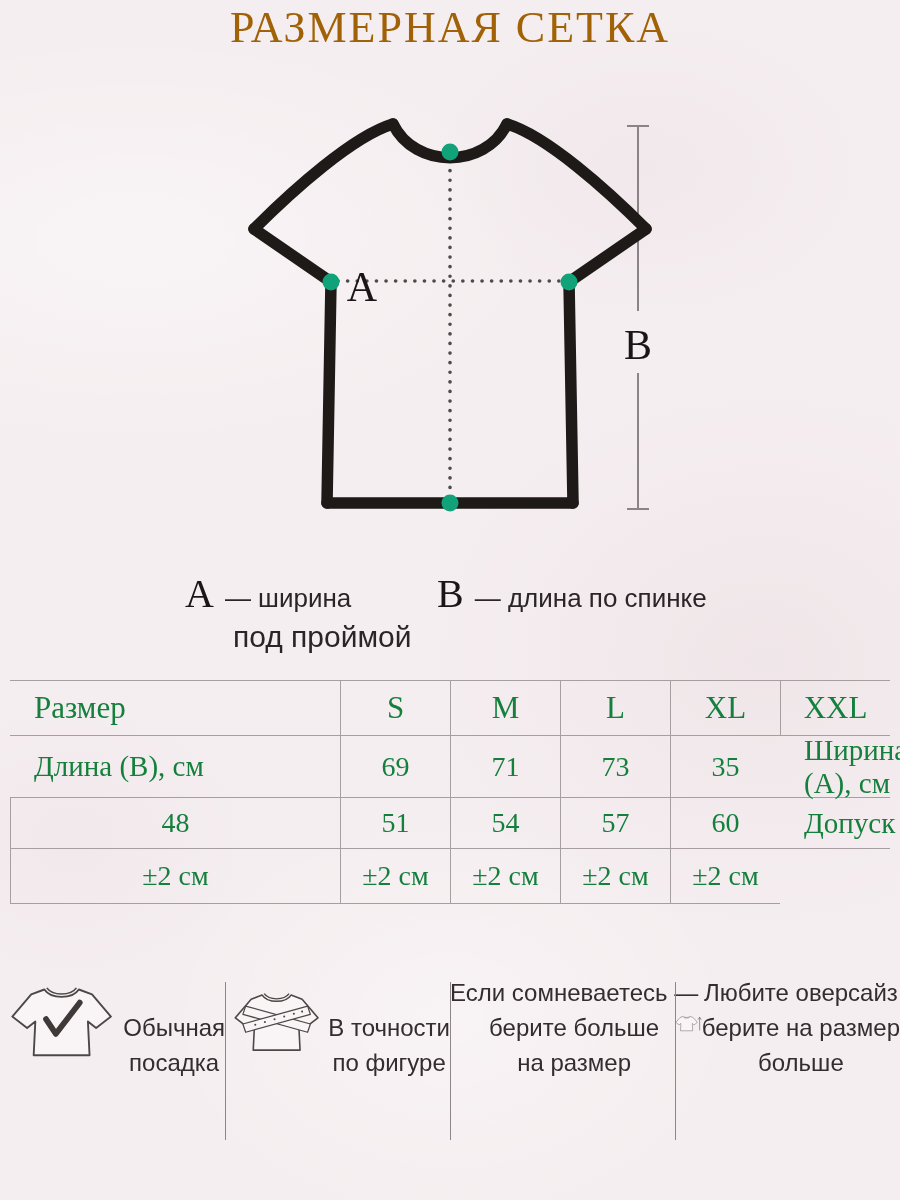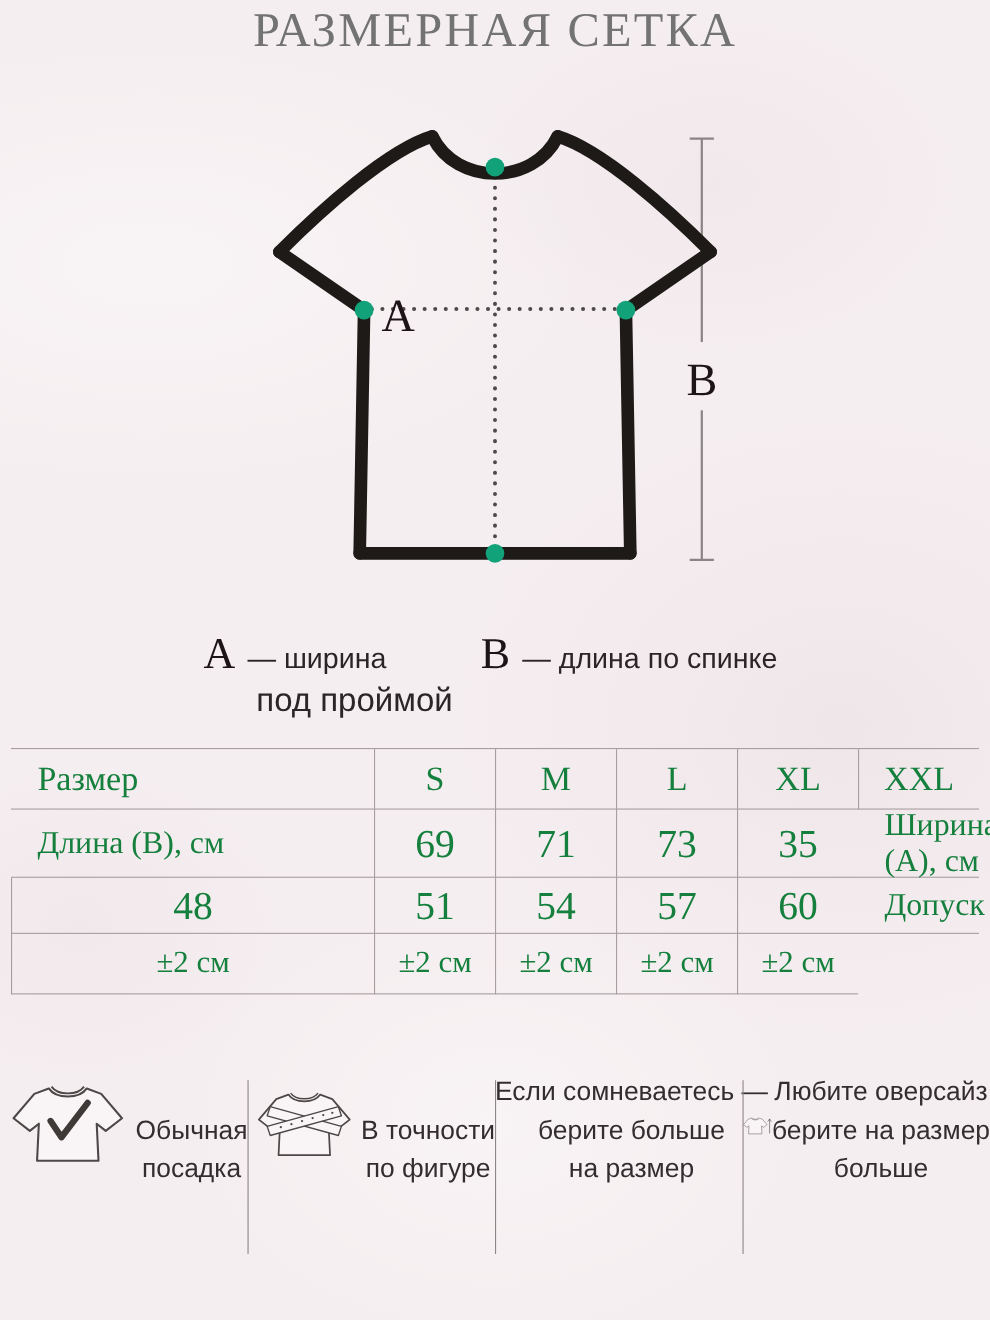--- a/index.html
+++ b/index.html
@@ -13,41 +13,41 @@
     background:
       radial-gradient(600px 300px at 15% 20%, rgba(255,255,255,.35), transparent 70%),
       radial-gradient(500px 400px at 85% 55%, rgba(233,220,224,.45), transparent 70%),
       radial-gradient(420px 300px at 50% 85%, rgba(255,255,255,.30), transparent 70%),
       radial-gradient(320px 220px at 72% 14%, rgba(236,226,229,.5), transparent 70%),
       radial-gradient(260px 200px at 8% 70%, rgba(234,223,227,.4), transparent 70%);
   }
   .title{
     position:absolute;top:2px;left:0;width:100%;margin:0;
     text-align:center;font-family:"Liberation Serif",serif;font-weight:400;
-    font-size:44px;letter-spacing:2px;color:#737373;
+    font-size:44px;letter-spacing:2px;color:#a16207;
   }
   .diagram{position:absolute;left:230px;top:103px;}
   .serif-letter{font-family:"Liberation Serif",serif;font-size:40px;color:#1d1418;line-height:1;}
   .legend-a{position:absolute;left:185px;top:574px;color:#2b2528;}
   .legend-b{position:absolute;left:437px;top:574px;color:#2b2528;}
   .legend-row{display:flex;align-items:baseline;white-space:nowrap;}
   .legend-text{font-size:26px;margin-left:11px;}
   .legend-line2{font-size:30px;margin-left:48px;margin-top:6px;white-space:nowrap;}
 
   .size-table{
     position:absolute;left:10px;top:680px;width:880px;
     display:grid;grid-template-columns:330px repeat(5,110px);
     grid-template-rows:55px 62px 51px 55px;
     border-top:1px solid #a79ea1;
     font-family:"Liberation Serif",serif;color:#15803d;
   }
   .size-table .cell{
     border-bottom:1px solid #a79ea1;
     display:flex;align-items:center;justify-content:center;
-    font-size:36px;
+    font-size:28px;
   }
   .size-table .cell.label{justify-content:flex-start;padding-left:24px;font-size:29px;}
   .size-table .cell.val{border-left:1px solid #a79ea1;}
   .size-table .cell.hdr{font-size:31px;}
   .size-table .cell.tol{font-size:28px;}
 
   .tips{position:absolute;left:0;top:962px;width:900px;display:grid;grid-template-columns:repeat(4,225px);}
   .tip{display:flex;align-items:flex-end;}
   .tip svg{margin-top:6px;}
   .caption{margin-top:4px;text-align:center;font-size:24px;line-height:35px;color:#332d30;white-space:nowrap;}

